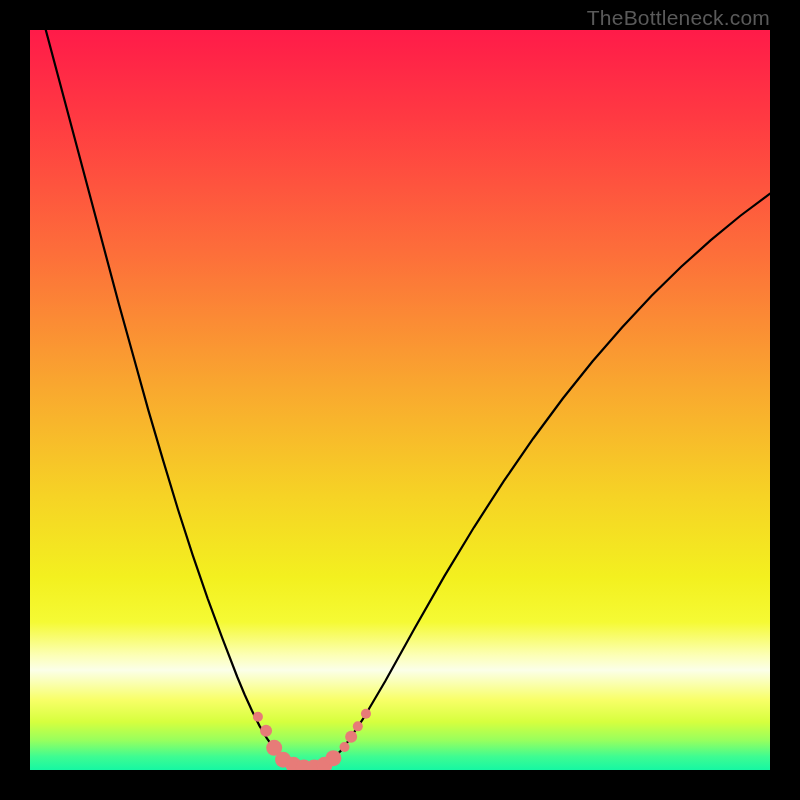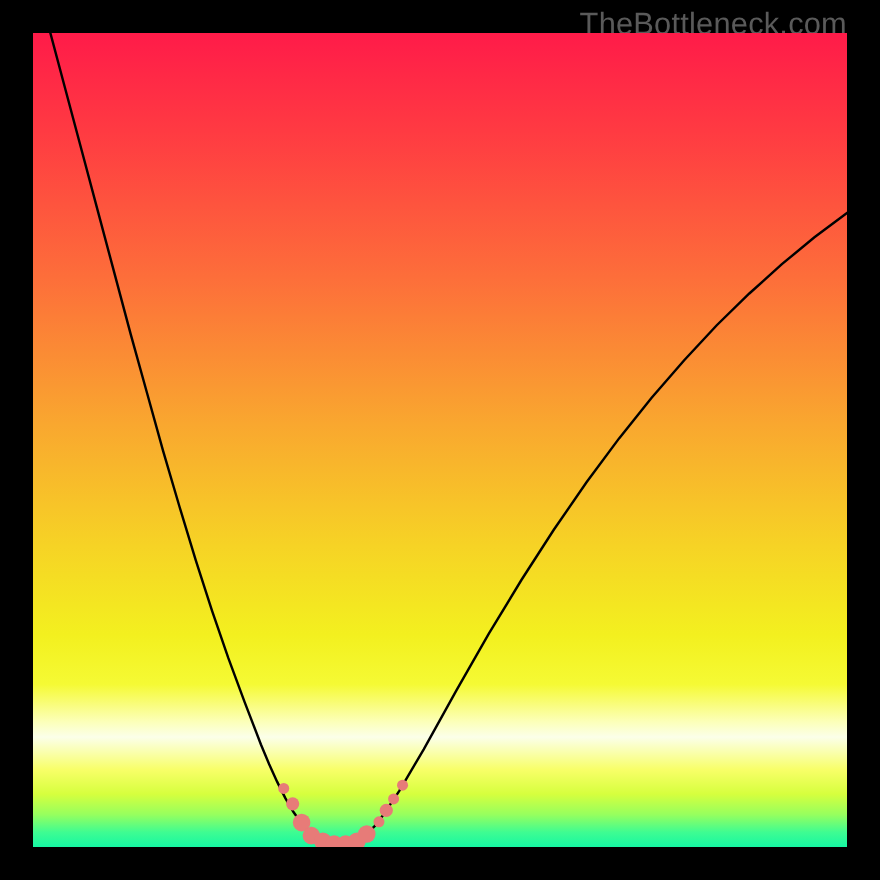--- a/index.html
+++ b/index.html
@@ -31,21 +31,21 @@
   }
   .curve-svg {
     position: absolute;
     inset: 0;
   }
   .watermark {
     position: absolute;
     top: 6px;
     right: 30px;
     color: #5a5a5a;
-    font-size: 28px;
+    font-size: 21px;
     letter-spacing: 0.2px;
   }
 </style>
 </head>
 <body>
 
 <div class="frame">
   <div class="watermark">TheBottleneck.com</div>
   <div class="plot">
     <svg class="gradient" viewBox="0 0 740 740" preserveAspectRatio="none">

